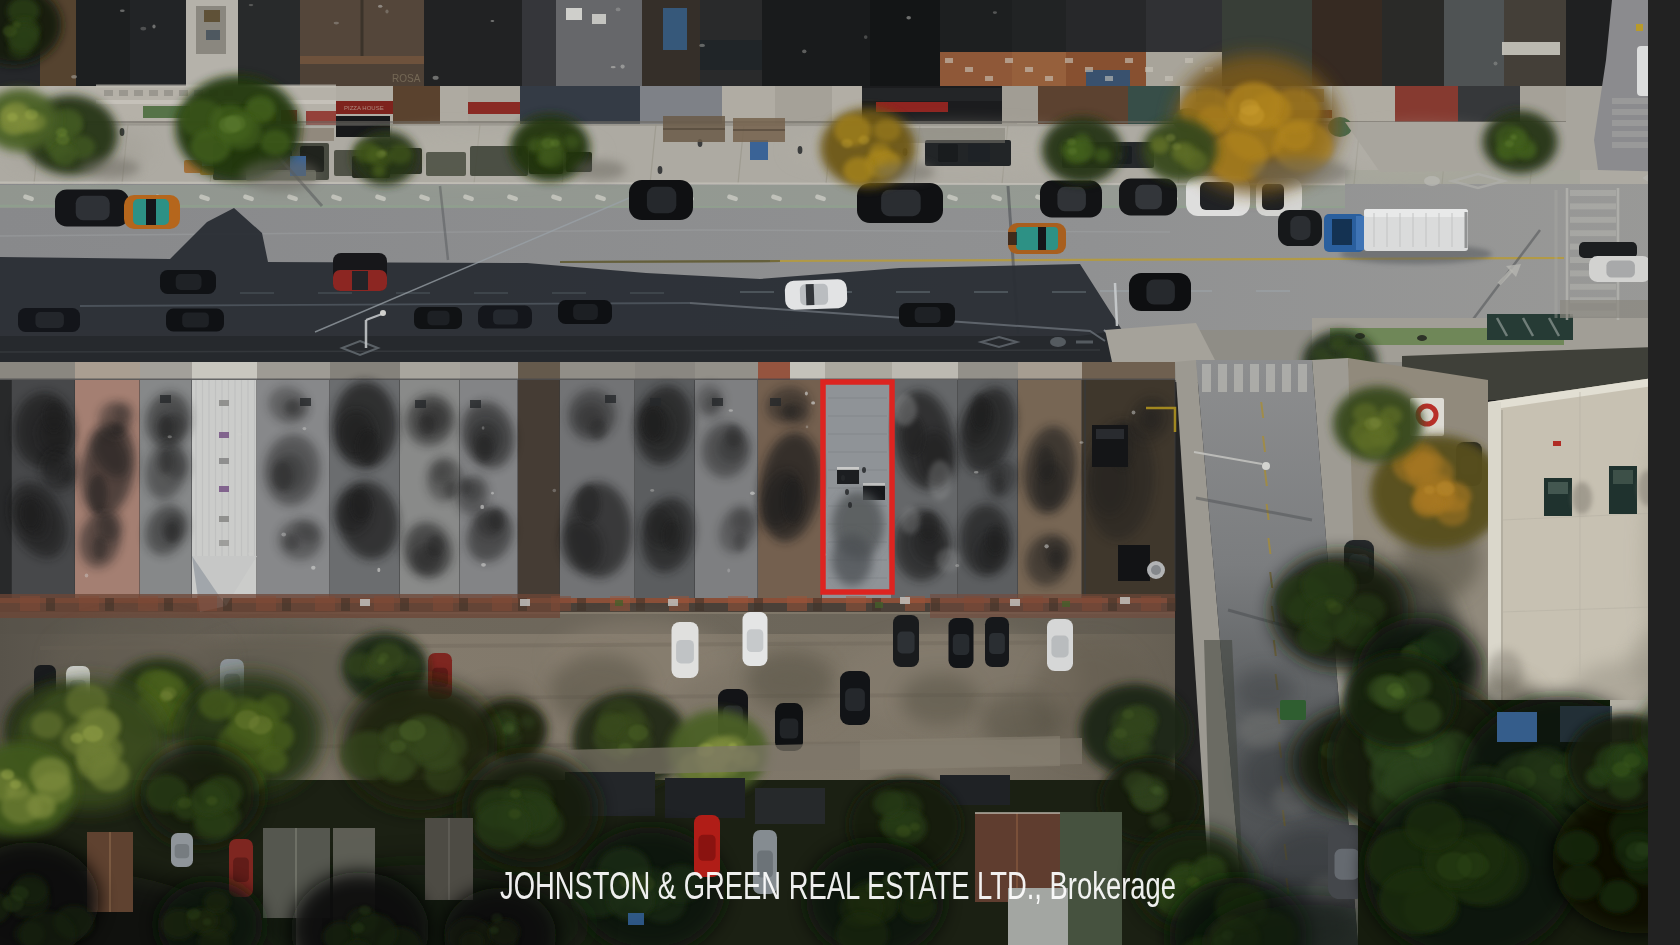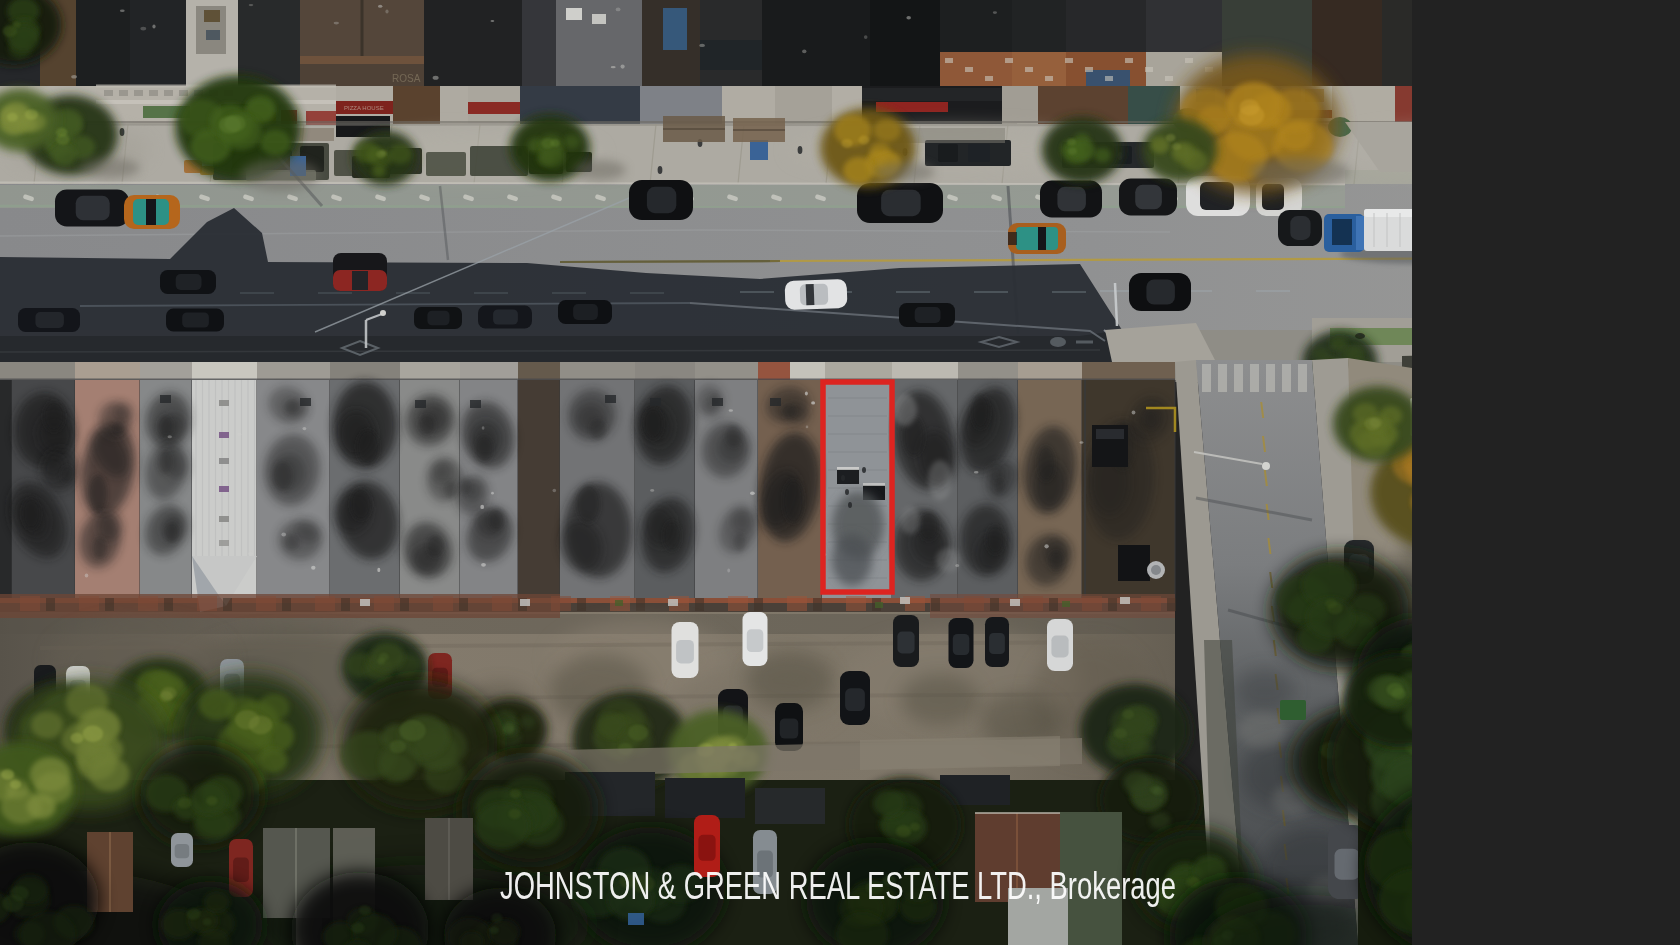--- a/index.html
+++ b/index.html
@@ -1,15 +1,15 @@
 <!DOCTYPE html>
 <html><head><meta charset="utf-8">
 <style>
 html,body{margin:0;padding:0;background:#222;}
-#wrap{position:relative;width:1412px;height:945px;overflow:hidden;}
+#wrap{position:relative;width:1648px;height:945px;overflow:hidden;}
 </style></head>
 <body>
 <div id="wrap"><svg width="1680" height="945" viewBox="0 0 1680 945">
       <defs>
         <filter id="b1" x="-60%" y="-60%" width="220%" height="220%">
           <feGaussianBlur stdDeviation="1.2"></feGaussianBlur>
         </filter>
         <filter id="b2" x="-60%" y="-60%" width="220%" height="220%">
           <feGaussianBlur stdDeviation="2.5"></feGaussianBlur>
         </filter>

